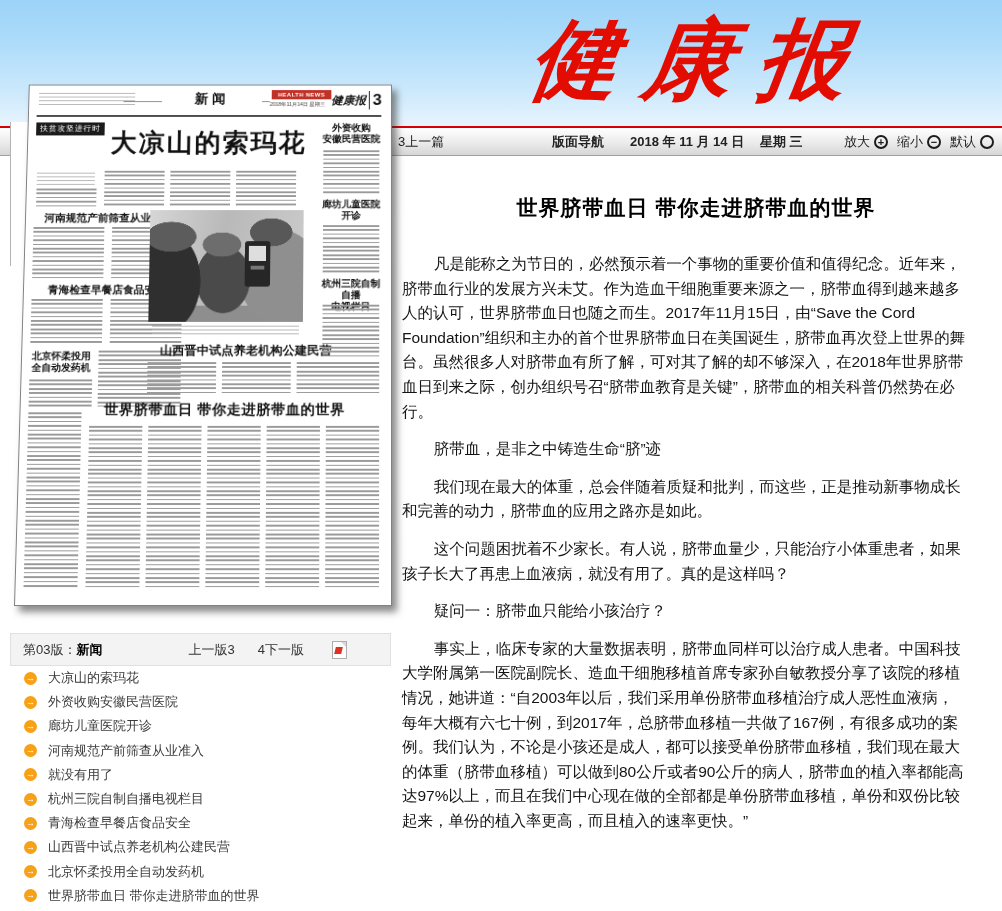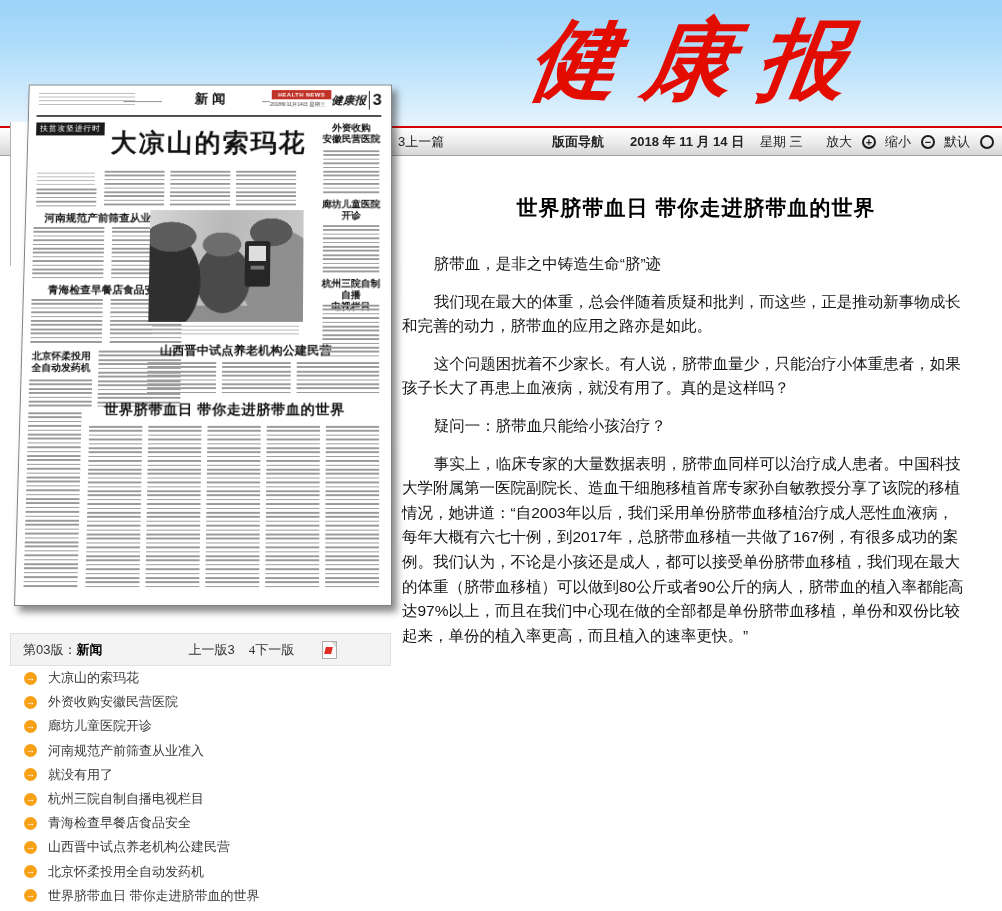--- a/index.html
+++ b/index.html
@@ -15,23 +15,23 @@
   .red-rule{position:absolute;left:0;top:126px;width:1002px;height:2px;background:#d80000;z-index:2;}
 
   
   .navbar{position:absolute;left:0;top:128px;width:1002px;height:27px;
        background:linear-gradient(to bottom,#ffffff,#ebebeb 55%,#d6d6d6);border-bottom:1px solid #9f9f9f;
        font-size:13px;color:#222;z-index:2;}
   .navbar span.abs{position:absolute;top:0;height:27px;line-height:27px;white-space:nowrap;}
   .nav-prev{left:398px;cursor:pointer;}
   .nav-pagenav{left:552px;font-weight:bold;cursor:pointer;}
   .nav-date{left:630px;font-weight:bold;}
-  .nav-weekday{left:760px;font-weight:normal;}
+  .nav-weekday{left:760px;font-weight:bold;}
   .nav-zoom{position:absolute;right:8px;top:0;height:27px;display:flex;align-items:center;gap:9px;}
-  .zoombtn{display:flex;align-items:center;gap:10px;cursor:pointer;height:44px;line-height:27px;}
+  .zoombtn{display:flex;align-items:center;gap:4px;cursor:pointer;height:44px;line-height:27px;}
   .circ{display:inline-block;width:14px;height:14px;box-sizing:border-box;border:2px solid #1d1d1d;border-radius:50%;
         font-size:11px;line-height:10px;text-align:center;font-weight:bold;color:#1d1d1d;}
 
   
   .panel-ghost{position:absolute;left:10px;top:122px;width:381px;height:144px;background:#fff;
        border-left:1px solid #b3b3b3;z-index:4;}
 
   
   .paper-wrap{position:absolute;left:14px;top:62px;width:376px;height:542px;
        perspective:1500px;perspective-origin:100% 90%;z-index:5;cursor:pointer;}
@@ -69,21 +69,21 @@
   .device{left:62%;top:28%;width:26px;height:48px;background:#262626;border-radius:3px;}
   .device::before{content:"";position:absolute;left:4px;top:5px;width:18px;height:16px;background:#dedede;}
   .device::after{content:"";position:absolute;left:6px;top:26px;width:14px;height:4px;background:#777;}
 
   
   .section-bar{position:absolute;left:10px;top:633px;width:381px;height:33px;background:#f3f3f3;
       border:1px solid #e0e0e0;box-sizing:border-box;display:flex;align-items:center;font-size:13px;color:#333;z-index:6;}
   .sb-edition{margin-left:12px;}
   .sb-edition b{color:#000;}
   .sb-prev{margin-left:86px;cursor:pointer;}
-  .sb-next{margin-left:14px;cursor:pointer;font-family:Liberation Serif, serif;}
+  .sb-next{margin-left:23px;cursor:pointer;}
   .pdficon{margin-left:28px;width:13px;height:16px;background:#fdfdfd;border:1px solid #adadad;position:relative;cursor:pointer;}
   .pdficon::before{content:"";position:absolute;right:0;top:0;border-style:solid;border-width:0 5px 5px 0;border-color:transparent #d9d9d9 #fff transparent;}
   .pdficon::after{content:"";position:absolute;left:2px;top:5px;width:7px;height:7px;background:#e03023;transform:skewX(-14deg);}
 
   
   .article-list{position:absolute;left:10px;top:666px;width:381px;margin:0;padding:0;list-style:none;z-index:6;}
   .article-list li{height:24.2px;display:flex;align-items:center;cursor:pointer;}
   .li-ico{flex:0 0 13px;width:13px;height:13px;margin-left:14px;border-radius:50%;background:#f7a117;
       color:#fff;font-size:9px;line-height:13px;text-align:center;font-weight:bold;}
   .li-txt{margin-left:11px;font-size:13px;color:#3a3a3a;white-space:nowrap;}
@@ -236,20 +236,21 @@
         <span class="li-txt">北京怀柔投用全自动发药机</span>
       </li>
     <li>
         <span class="li-ico">→</span>
         <span class="li-txt">世界脐带血日 带你走进脐带血的世界</span>
       </li>
   </ul>
 
   <div class="article">
     <h1>世界脐带血日 带你走进脐带血的世界</h1>
+    <p>凡是能称之为节日的，必然预示着一个事物的重要价值和值得纪念。近年来，脐带血行业的发展方兴未艾。作为造血干细胞重要来源之一，脐带血得到越来越多人的认可，世界脐带血日也随之而生。2017年11月15日，由“Save the Cord Foundation”组织和主办的首个世界脐带血日在美国诞生，脐带血再次登上世界的舞台。虽然很多人对脐带血有所了解，可对其了解的却不够深入，在2018年世界脐带血日到来之际，创办组织号召“脐带血教育是关键”，脐带血的相关科普仍然势在必行。</p>
     <p>脐带血，是非之中铸造生命“脐”迹</p>
     <p>我们现在最大的体重，总会伴随着质疑和批判，而这些，正是推动新事物成长和完善的动力，脐带血的应用之路亦是如此。</p>
     <p>这个问题困扰着不少家长。有人说，脐带血量少，只能治疗小体重患者，如果孩子长大了再患上血液病，就没有用了。真的是这样吗？</p>
     <p>疑问一：脐带血只能给小孩治疗？</p>
     <p>事实上，临床专家的大量数据表明，脐带血同样可以治疗成人患者。中国科技大学附属第一医院副院长、造血干细胞移植首席专家孙自敏教授分享了该院的移植情况，她讲道：“自2003年以后，我们采用单份脐带血移植治疗成人恶性血液病，每年大概有六七十例，到2017年，总脐带血移植一共做了167例，有很多成功的案例。我们认为，不论是小孩还是成人，都可以接受单份脐带血移植，我们现在最大的体重（脐带血移植）可以做到80公斤或者90公斤的病人，脐带血的植入率都能高达97%以上，而且在我们中心现在做的全部都是单份脐带血移植，单份和双份比较起来，单份的植入率更高，而且植入的速率更快。”</p>
   </div>
 
 </div>
 
 </body></html>

